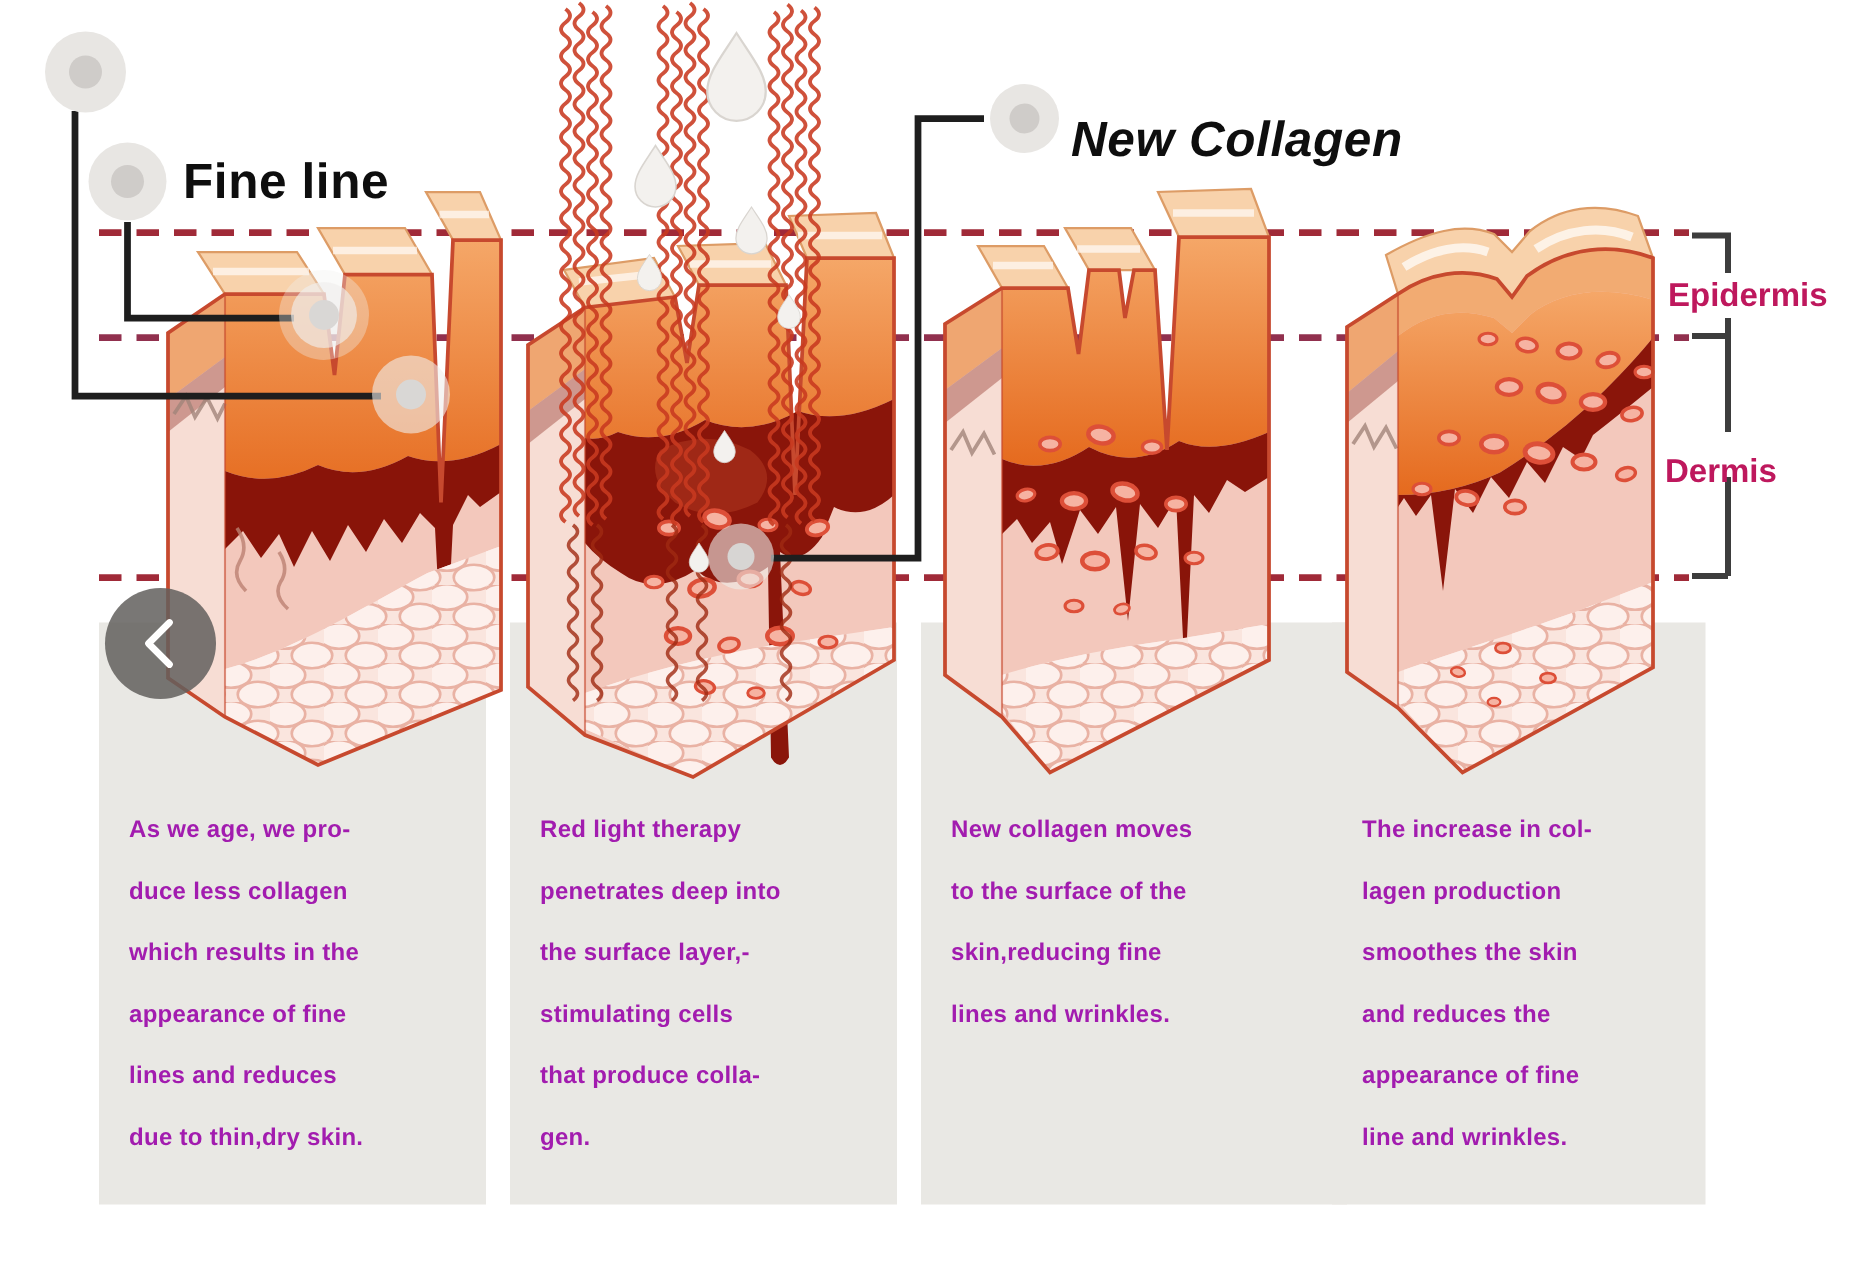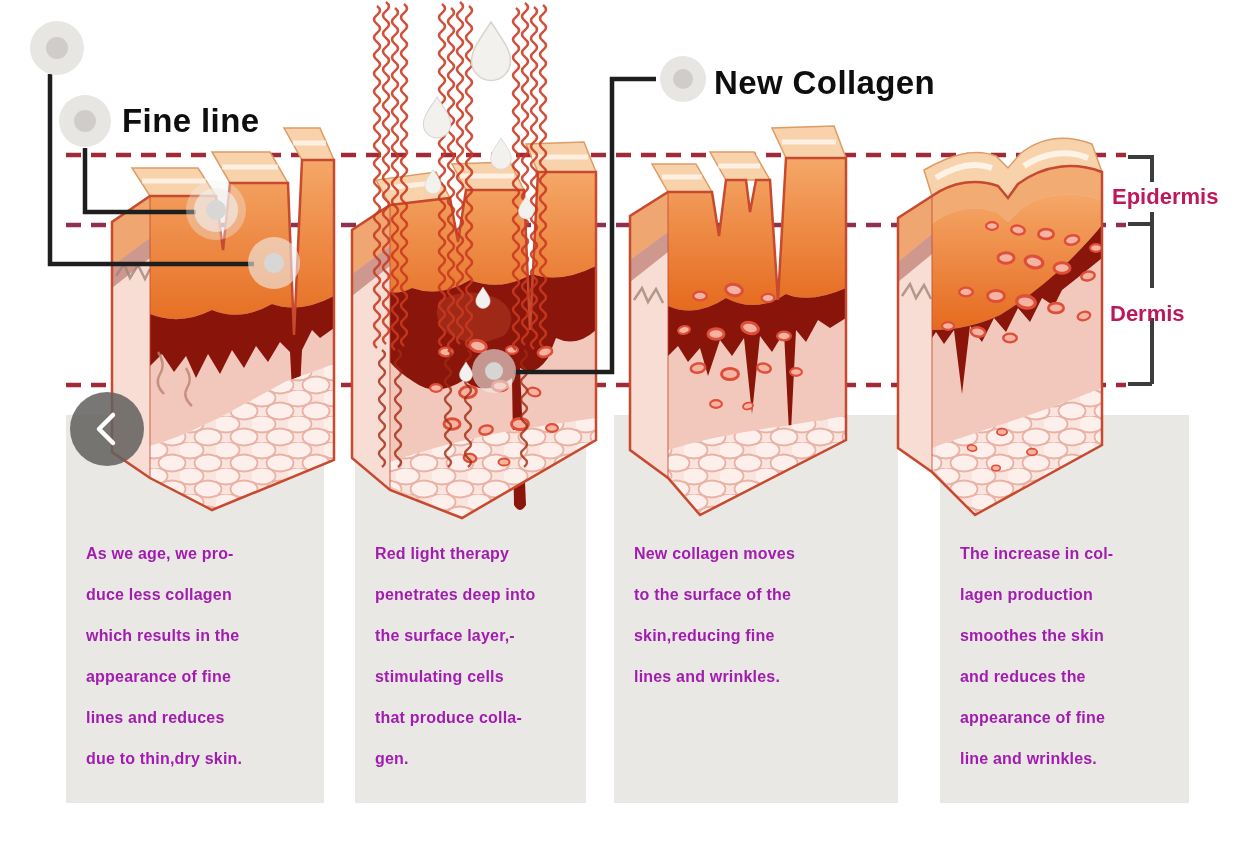--- a/index.html
+++ b/index.html
@@ -1,31 +1,31 @@
 <!DOCTYPE html>
 <html><head>
 <meta charset="utf-8">
 <style>
   html,body{margin:0;padding:0;background:#fff;}
   #canvas{position:relative;width:1242px;height:851px;background:#ffffff;overflow:hidden;
           font-family:"Liberation Sans",sans-serif;}
   .stage-panel{position:absolute;top:415px;height:388px;background:#e9e8e4;}
   .p1{left:66px;width:258px;}
-  .p2{left:355px;width:231px;}
+  .p2{left:340px;width:258px;}
   .p3{left:614px;width:284px;}
-  .p4{left:940px;width:249px;}
+  .p4{left:888px;width:249px;}
   .stage-text{position:absolute;left:20px;right:6px;top:118px;
               font-size:16px;font-weight:700;color:#a21caf;line-height:41px;letter-spacing:.2px;}
   .stage-text span{display:block;white-space:nowrap;}
   #art{position:absolute;left:0;top:0;z-index:3;pointer-events:none;}
   .heading{position:absolute;z-index:4;font-weight:700;color:#0e0e0e;font-size:33px;
            letter-spacing:.4px;white-space:nowrap;}
   #h-wrinkle{left:90px;top:29px;}
   #h-fineline{left:122px;top:102px;}
-  #h-newcollagen{left:714px;top:64px;}
+  #h-newcollagen{left:714px;top:74px;font-style:italic;}
   .layer-label{position:absolute;z-index:4;font-size:22px;font-weight:600;color:#be185d;white-space:nowrap;}
   #l-epidermis{left:1112px;top:184px;}
   #l-dermis{left:1110px;top:301px;}
   #prev-btn{position:absolute;z-index:6;left:70px;top:392px;width:74px;height:74px;border:none;
             border-radius:50%;background:rgba(97,95,93,.85);cursor:pointer;display:flex;
             align-items:center;justify-content:center;padding:0;}
 </style>
 </head>
 <body>
 

